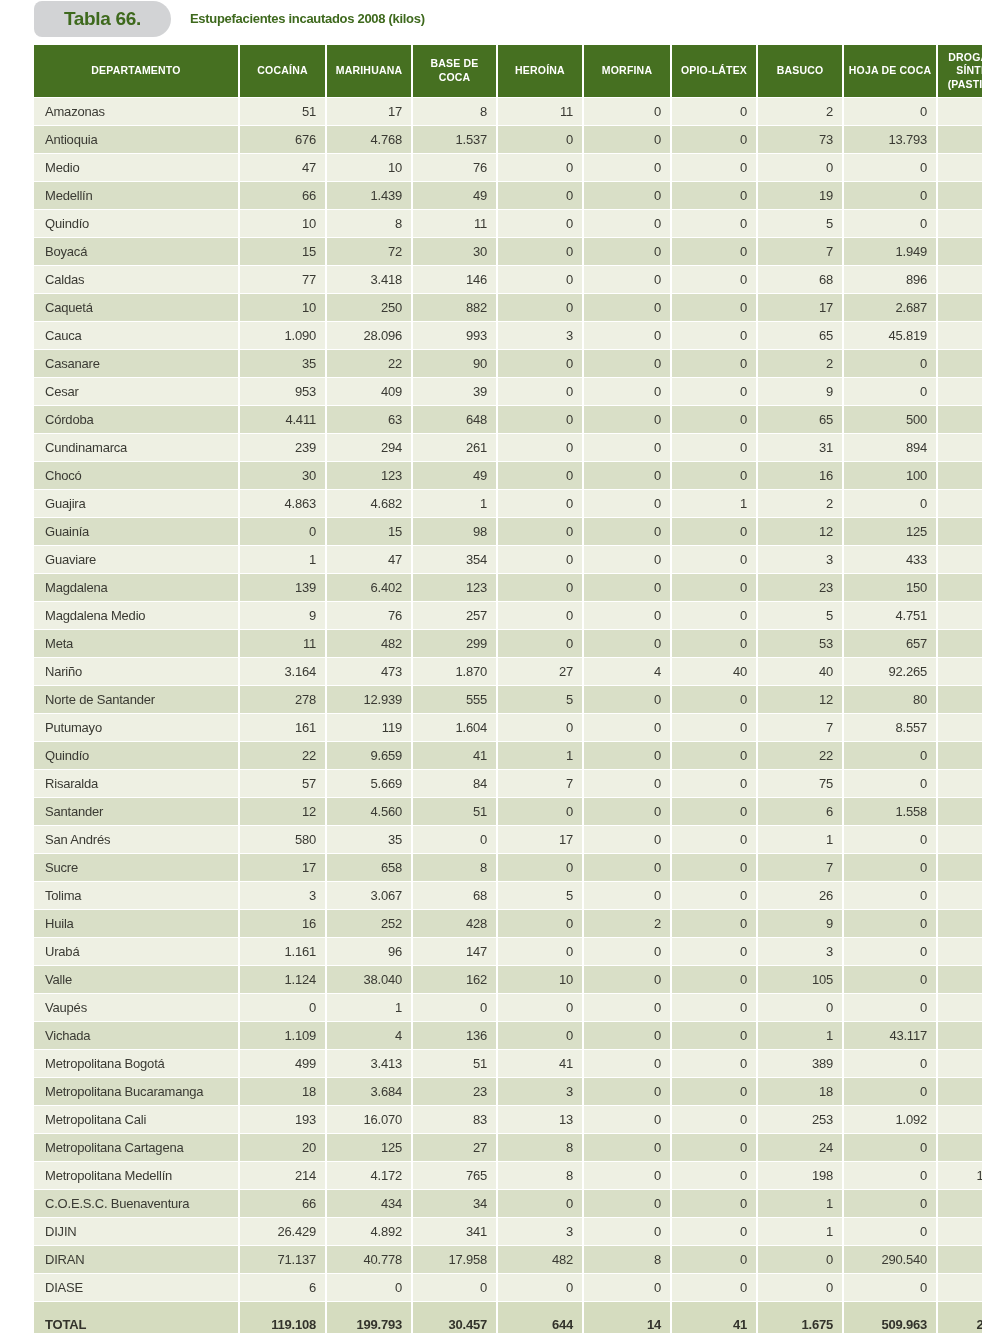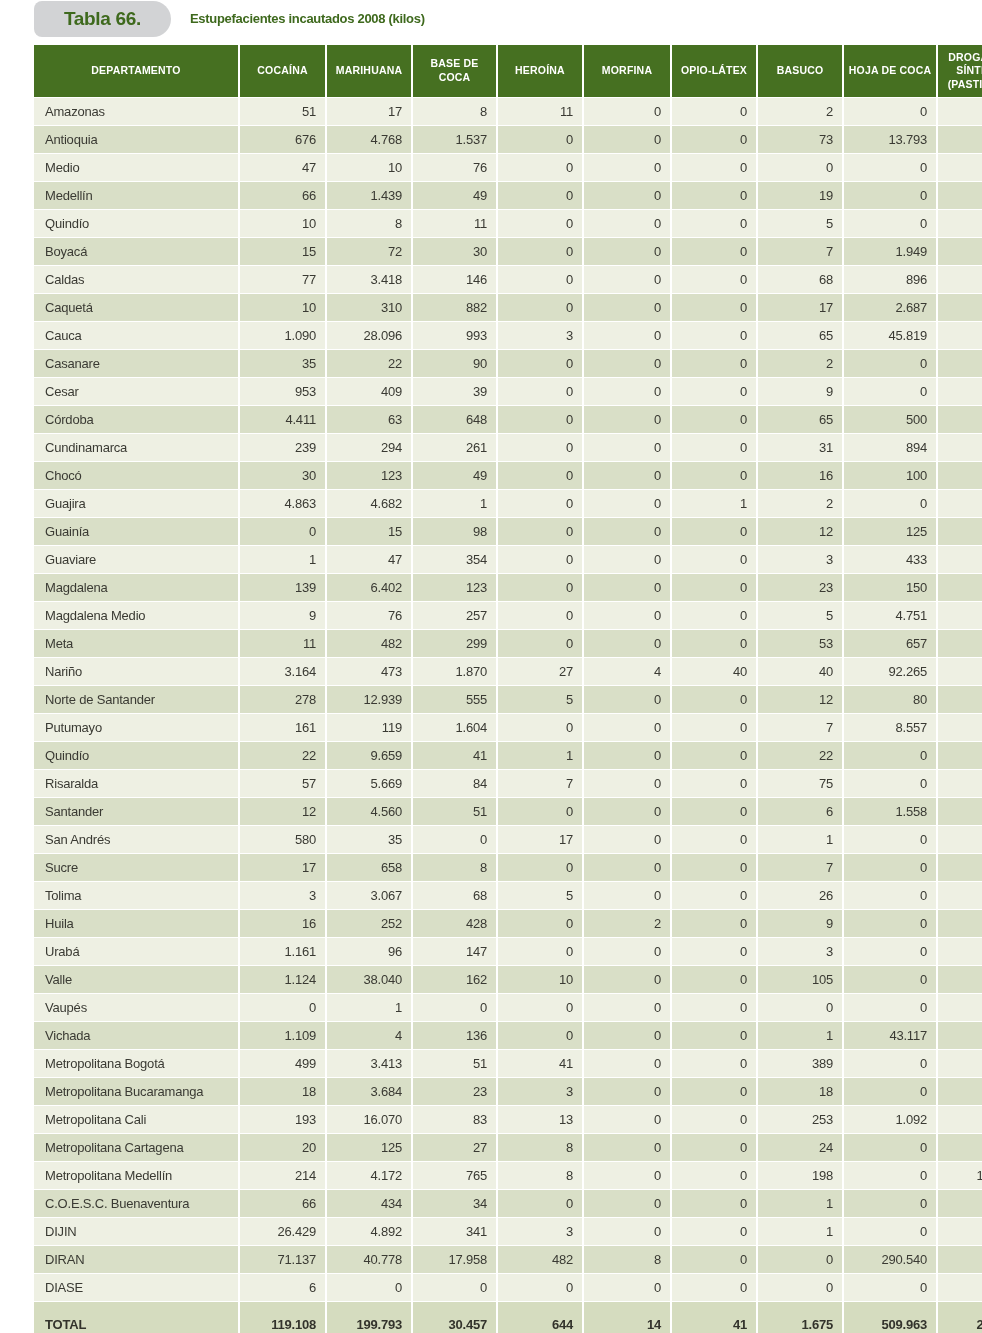--- a/index.html
+++ b/index.html
@@ -206,21 +206,21 @@
           <td>0</td>
           <td>0</td>
           <td>0</td>
           <td>68</td>
           <td>896</td>
           <td>108</td>
         </tr>
         <tr class="row-dark">
           <td class="dept">Caquetá</td>
           <td>10</td>
-          <td>310</td>
+          <td>250</td>
           <td>882</td>
           <td>0</td>
           <td>0</td>
           <td>0</td>
           <td>17</td>
           <td>2.687</td>
           <td>0</td>
         </tr>
         <tr class="row-light">
           <td class="dept">Cauca</td>

